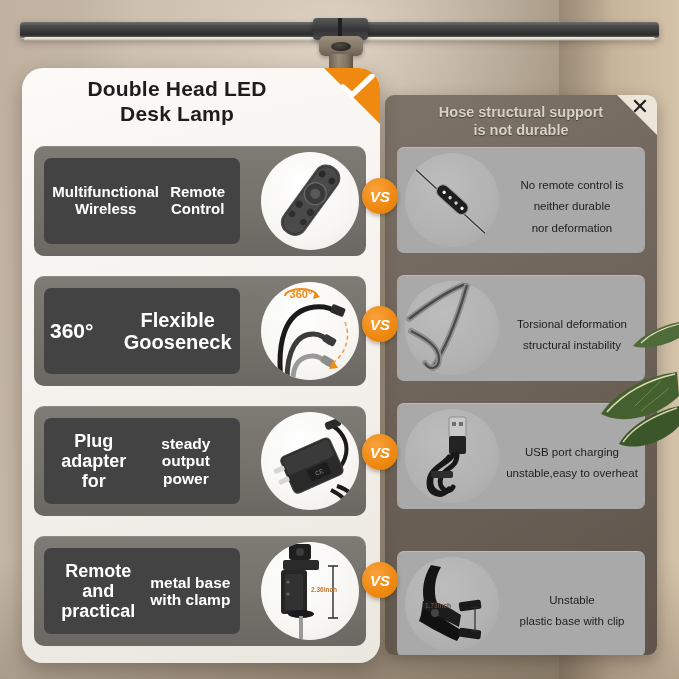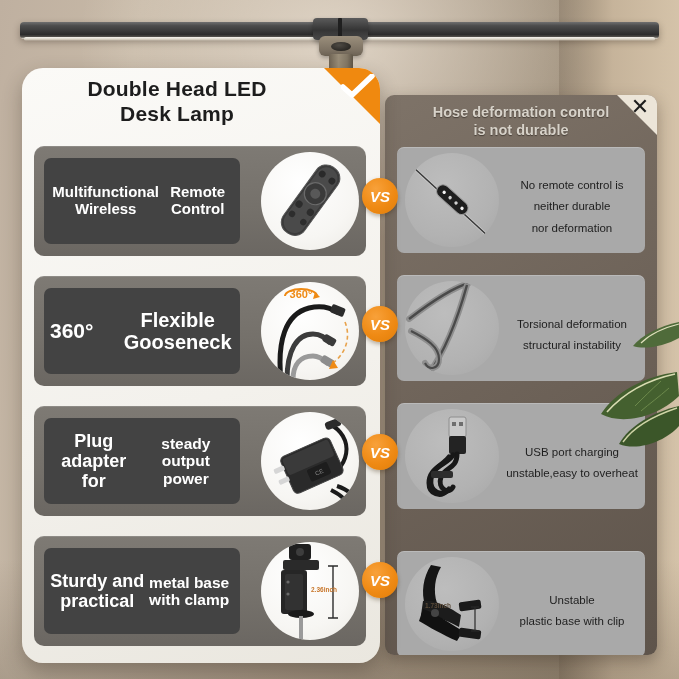--- a/index.html
+++ b/index.html
@@ -205,21 +205,21 @@
       <path d="M80 108 C70 117 60 124 52 131" stroke="#6d8a4c" stroke-width="1" fill="none"></path>
       <path d="M90 126 C64 132 40 146 30 164 C50 172 78 160 90 146 Z" fill="#3b5629"></path>
       <path d="M88 128 C64 136 44 148 34 162" stroke="#cfd4a6" stroke-width="1.4" fill="none"></path>
     </g>
   </svg>
 
   <div class="panel-right">
     <div class="panel-right-corner"></div>
     <div class="panel-right-x">✕</div>
     <div class="panel-right-title">
-      <span>Hose deformation control</span><br>
+      <span>Hose structural support</span><br>
       <span>is not durable</span>
     </div>
 
     <div class="r-row" style="top:52px">
       <div class="r-photo">
         <svg viewBox="0 0 94 94" width="94" height="94">
           <line x1="8" y1="14" x2="84" y2="84" stroke="#d2d2d2" stroke-width="3"></line>
           <line x1="8" y1="14" x2="84" y2="84" stroke="#3a3a3a" stroke-width="1.6"></line>
           <g transform="rotate(42 47 47)">
             <rect x="28" y="40" width="38" height="13" rx="6.5" fill="#1e1e1e" stroke="#9b9b9b" stroke-width="1"></rect>
@@ -368,21 +368,21 @@
             <rect x="14" y="54" width="11" height="5" rx="1.5" fill="#d6d6d6"></rect>
           </g>
           <path d="M76 74 C88 78 94 84 96 92" stroke="#1b1b1b" stroke-width="4" fill="none"></path>
           <path d="M70 78 C82 84 88 90 90 98" stroke="#1b1b1b" stroke-width="4" fill="none"></path>
         </svg>
       </div>
     </div>
 
     <div class="l-row" style="top:468px">
       <div class="l-label big">
-        <span class="ln1">Sturdy and practical</span>
+        <span class="ln1">Remote and practical</span>
         <span class="ln2">metal base with clamp</span>
       </div>
       <div class="l-photo">
         <svg viewBox="0 0 98 98" width="98" height="98">
           <rect x="28" y="2" width="22" height="16" rx="3" fill="#1f1f1f"></rect>
           <circle cx="39" cy="10" r="4" fill="#3d3d3d"></circle>
           <rect x="22" y="18" width="36" height="10" rx="2" fill="#2a2a2a"></rect>
           <rect x="20" y="28" width="26" height="44" rx="3" fill="#262626"></rect>
           <rect x="24" y="32" width="18" height="36" rx="2" fill="#323232"></rect>
           <circle cx="27" cy="40" r="1.6" fill="#6a6a6a"></circle>

